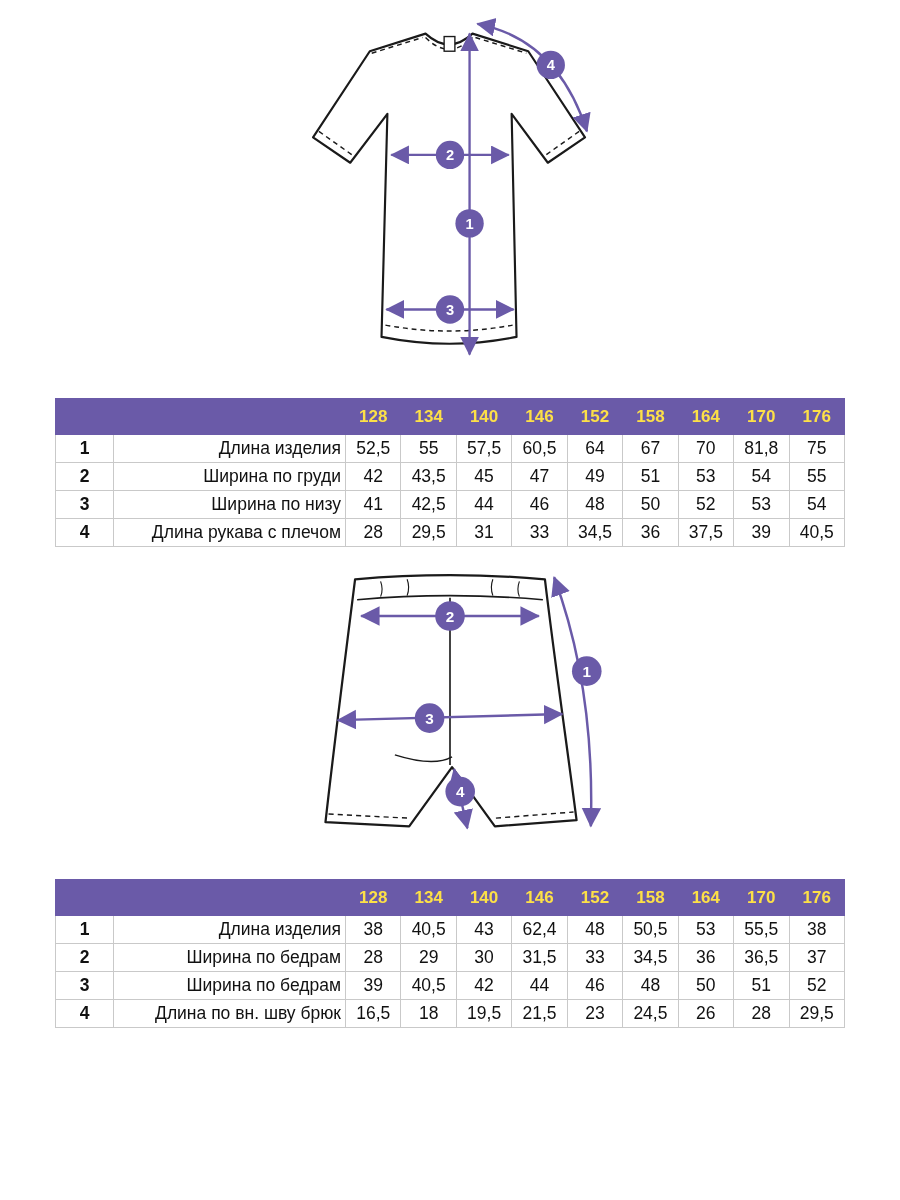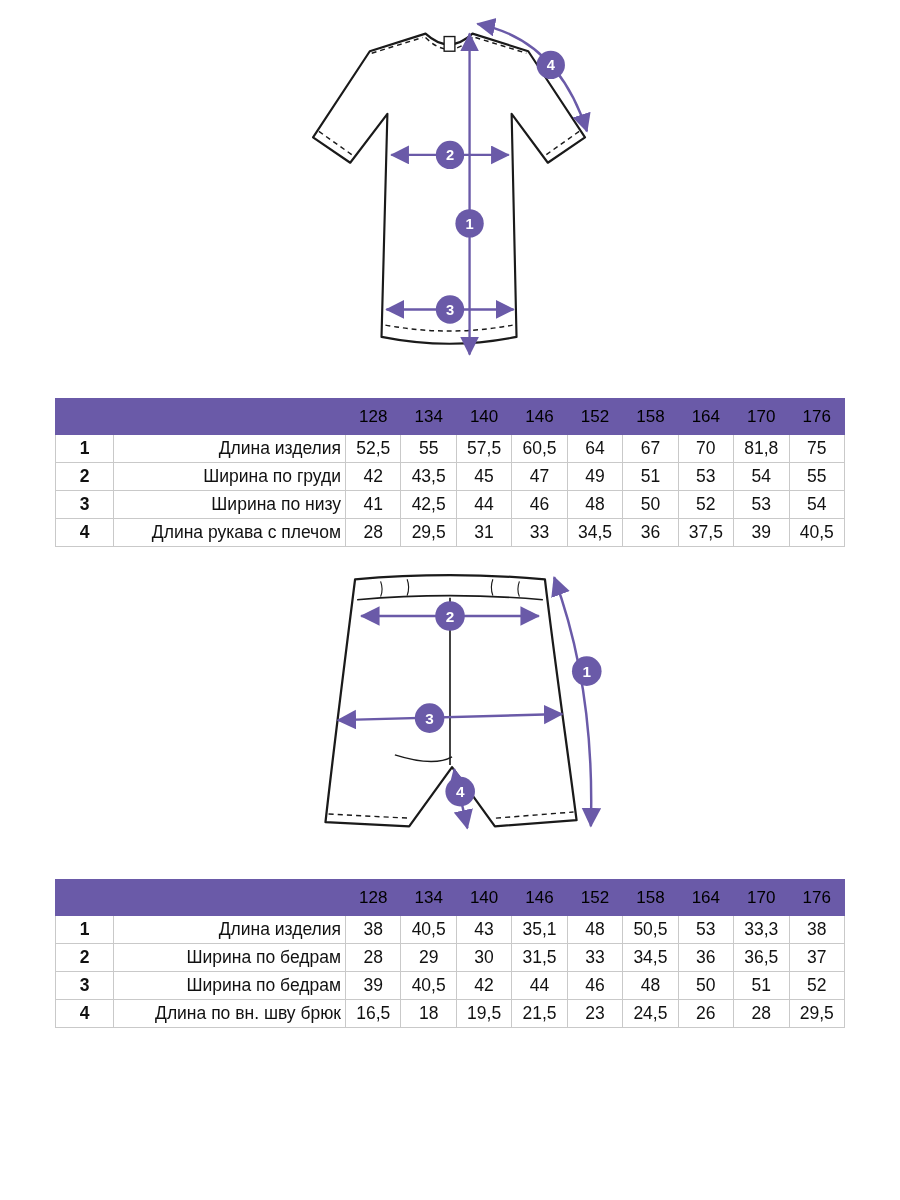--- a/index.html
+++ b/index.html
@@ -20,22 +20,22 @@
     width: 12px; height: 12px; border-radius: 50%; background: #64539f;
   }
 
   figure.garment { margin: 10px auto 0; text-align: center; }
 
   .size-table {
     width: 790px; margin: 12px auto 0;
     border-collapse: collapse; table-layout: fixed;
   }
   .size-table th {
-    background: #6a5aa8; color: #000000;
-    font-size: 17px; font-weight: normal;
+    background: #6a5aa8; color: #fde047;
+    font-size: 17px; font-weight: bold;
     height: 36px; padding: 1px 0; text-align: center;
     border: 1px solid #6a5aa8;
   }
   .size-table td {
     border: 1px solid #c9c9c9;
     font-size: 17.5px; height: 28px;
     text-align: center; padding: 1px 4px;
     background: #fff;
   }
   .size-table .num-col { width: 58px; }
@@ -248,25 +248,25 @@
           <th>176</th>
         </tr>
       </thead>
       <tbody>
         <tr>
           <td class="num-col">1</td>
           <td class="label-col">Длина изделия</td>
           <td>38</td>
           <td>40,5</td>
           <td>43</td>
-          <td>35,1</td>
+          <td>62,4</td>
           <td>48</td>
           <td>50,5</td>
           <td>53</td>
-          <td>33,3</td>
+          <td>55,5</td>
           <td>38</td>
         </tr>
         <tr>
           <td class="num-col">2</td>
           <td class="label-col">Ширина по бедрам</td>
           <td>28</td>
           <td>29</td>
           <td>30</td>
           <td>31,5</td>
           <td>33</td>

